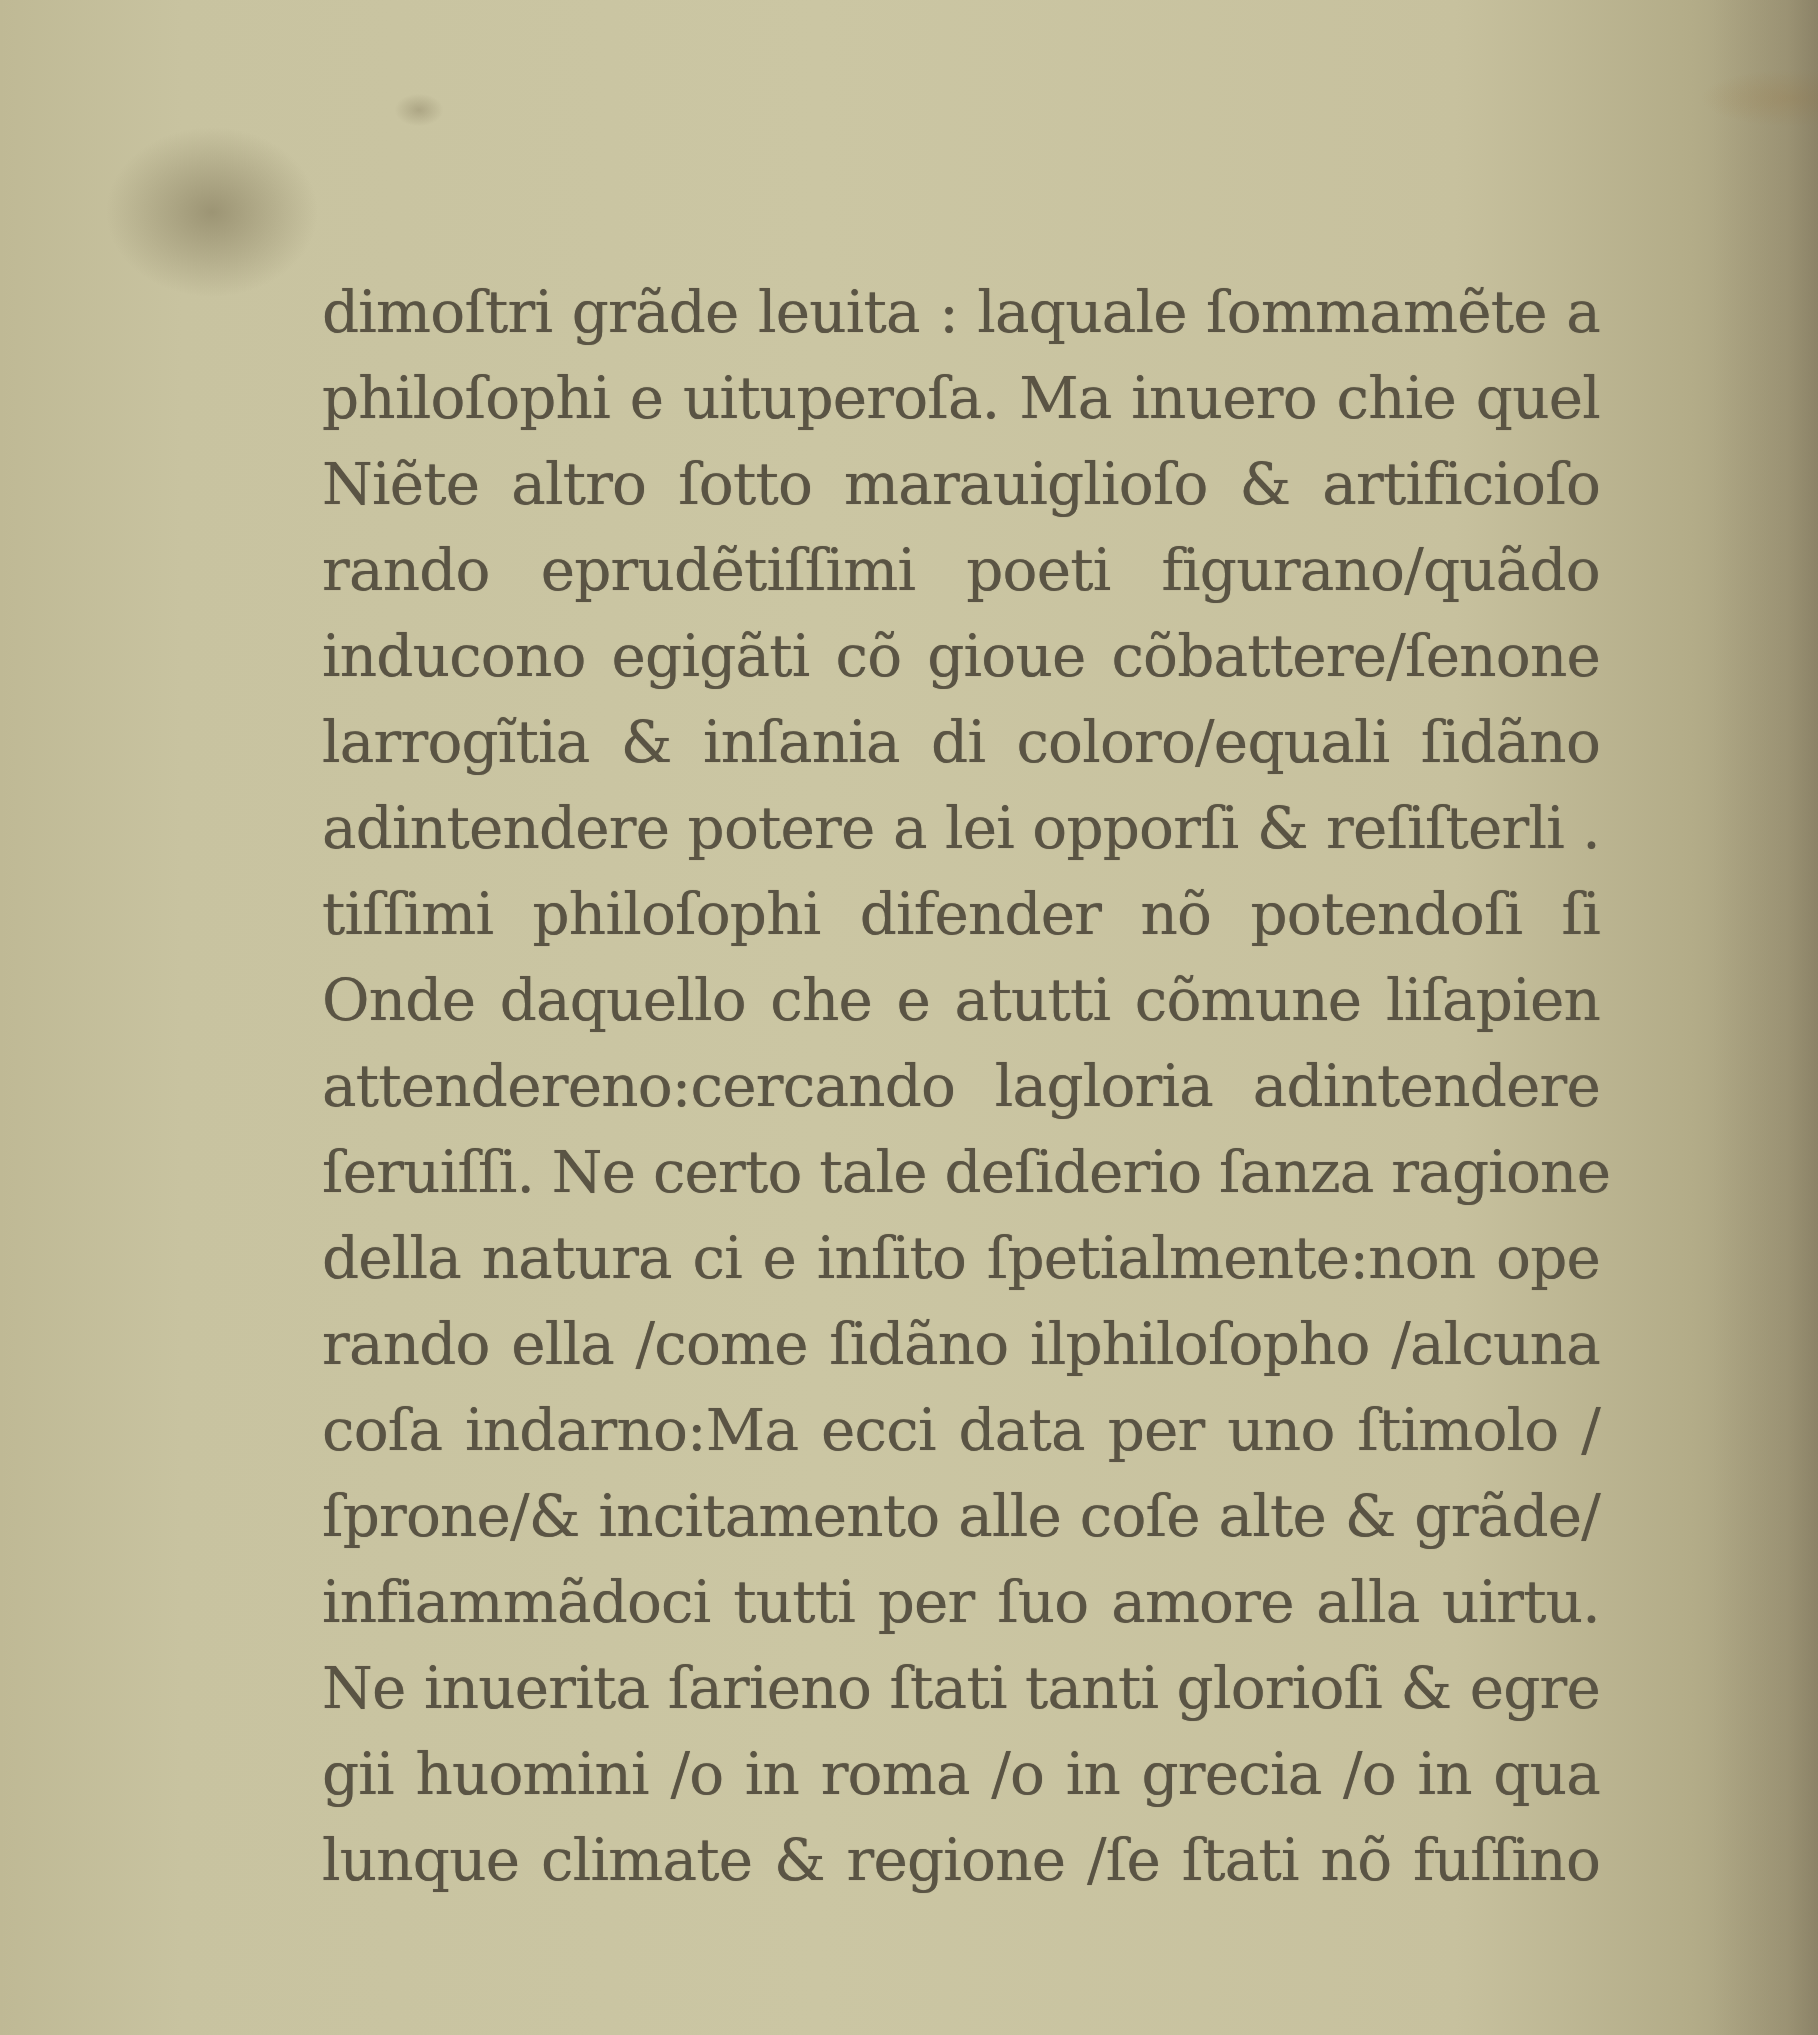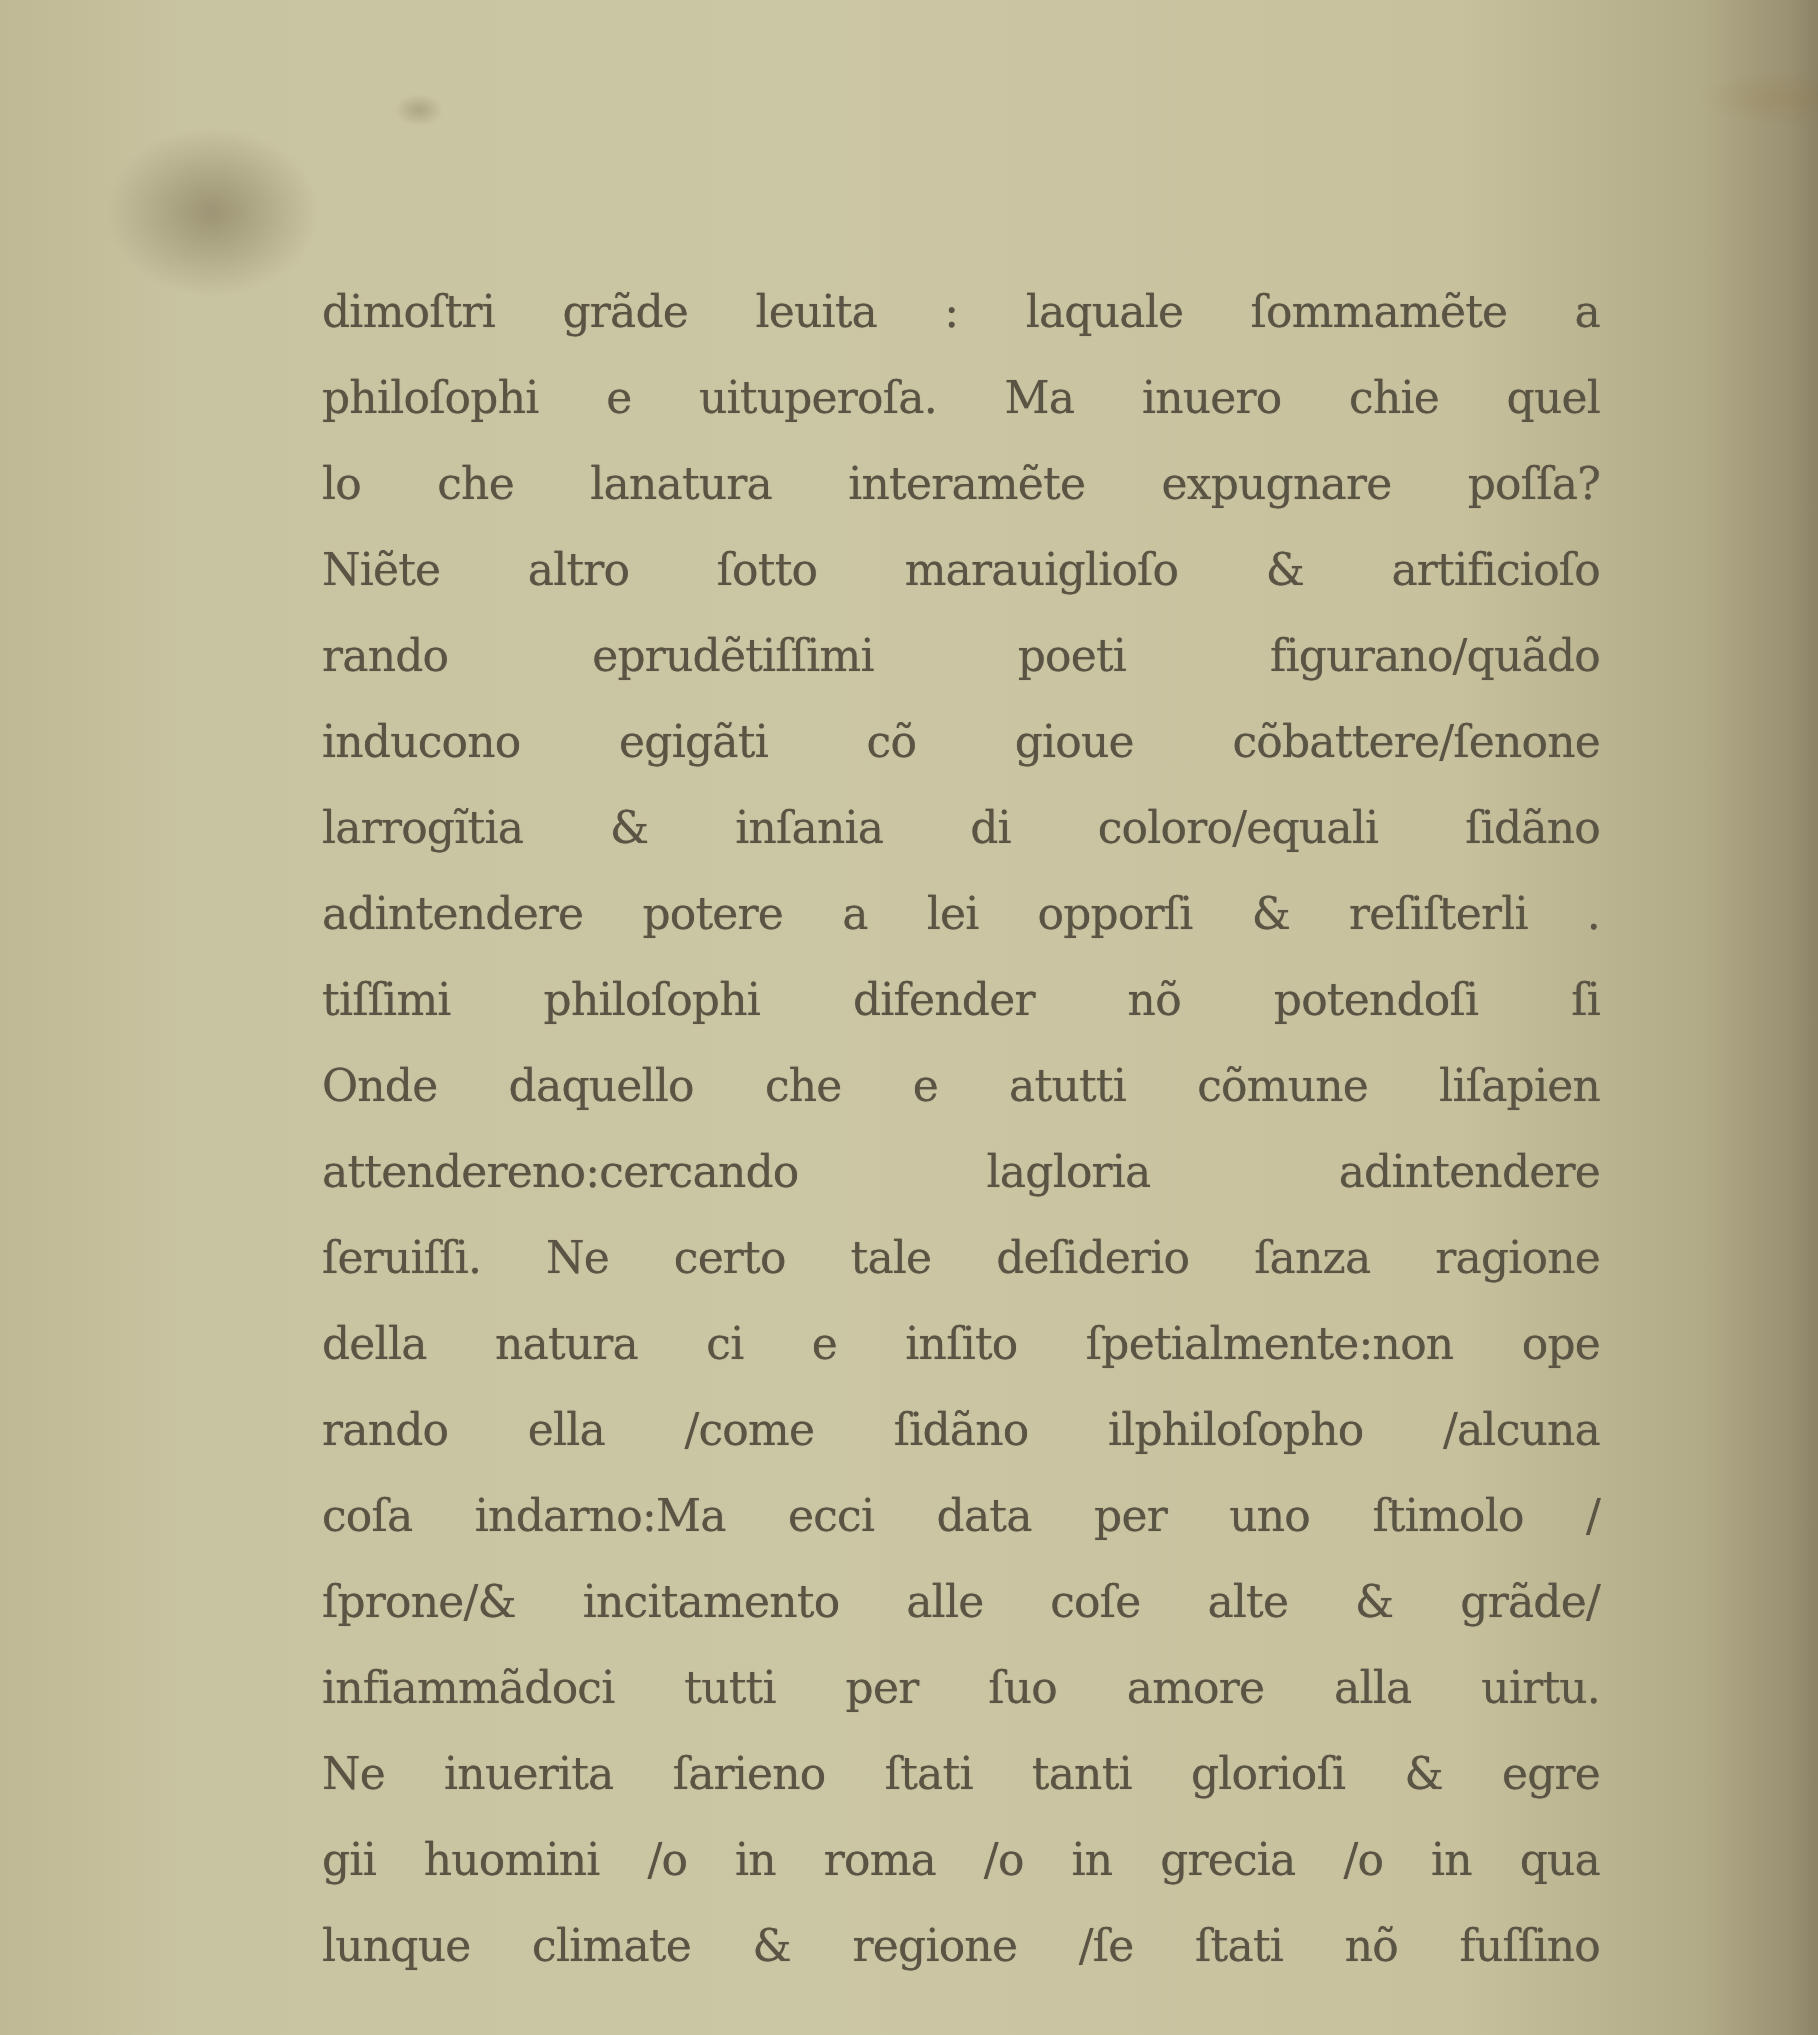--- a/index.html
+++ b/index.html
@@ -22,39 +22,38 @@
       background: linear-gradient(to right, rgba(140,130,100,0) 0%, rgba(140,130,100,0.35) 70%, rgba(120,110,85,0.5) 100%);
     }
     .text-block {
       position: absolute; left: 322px; top: 269px; width: 1278px;
     }
     .line {
       display: block;
       height: 86px;
       line-height: 86px;
       font-family: "DejaVu Serif", "Liberation Serif", serif;
-      font-size: 44px;
+      font-size: 58px;
       color: #5a5444;
       white-space: nowrap;
       text-align: justify;
       text-align-last: justify;
       letter-spacing: -0.8px;
       text-shadow: 0 0 0.8px rgba(70,65,50,0.6);
     }
   </style>
 </head>
 <body>
 
 <div class="page">
   <div class="gutter-shadow"></div>
 
   <div class="text-block">
     <span class="line">dimoſtri grãde leuita : laquale ſommamẽte a</span>
     <span class="line">philoſophi e uituperoſa. Ma inuero chie quel</span>
-    <span class="line">lo che lanatura interamẽte expugnare poſſa?</span>
     <span class="line">Niẽte altro ſotto marauiglioſo &amp; artificioſo</span>
     <span class="line">rando eprudẽtiſſimi poeti figurano/quãdo</span>
     <span class="line">inducono egigãti cõ gioue cõbattere/ſenone</span>
     <span class="line">larrogĩtia &amp; inſania di coloro/equali ſidãno</span>
     <span class="line">adintendere potere a lei opporſi &amp; reſiſterli .</span>
     <span class="line">tiſſimi philoſophi difender nõ potendoſi ſi</span>
     <span class="line">Onde daquello che e atutti cõmune liſapien</span>
     <span class="line">attendereno:cercando lagloria adintendere</span>
     <span class="line">ſeruiſſi. Ne certo tale deſiderio ſanza ragione</span>
     <span class="line">della natura ci e inſito ſpetialmente:non ope</span>

